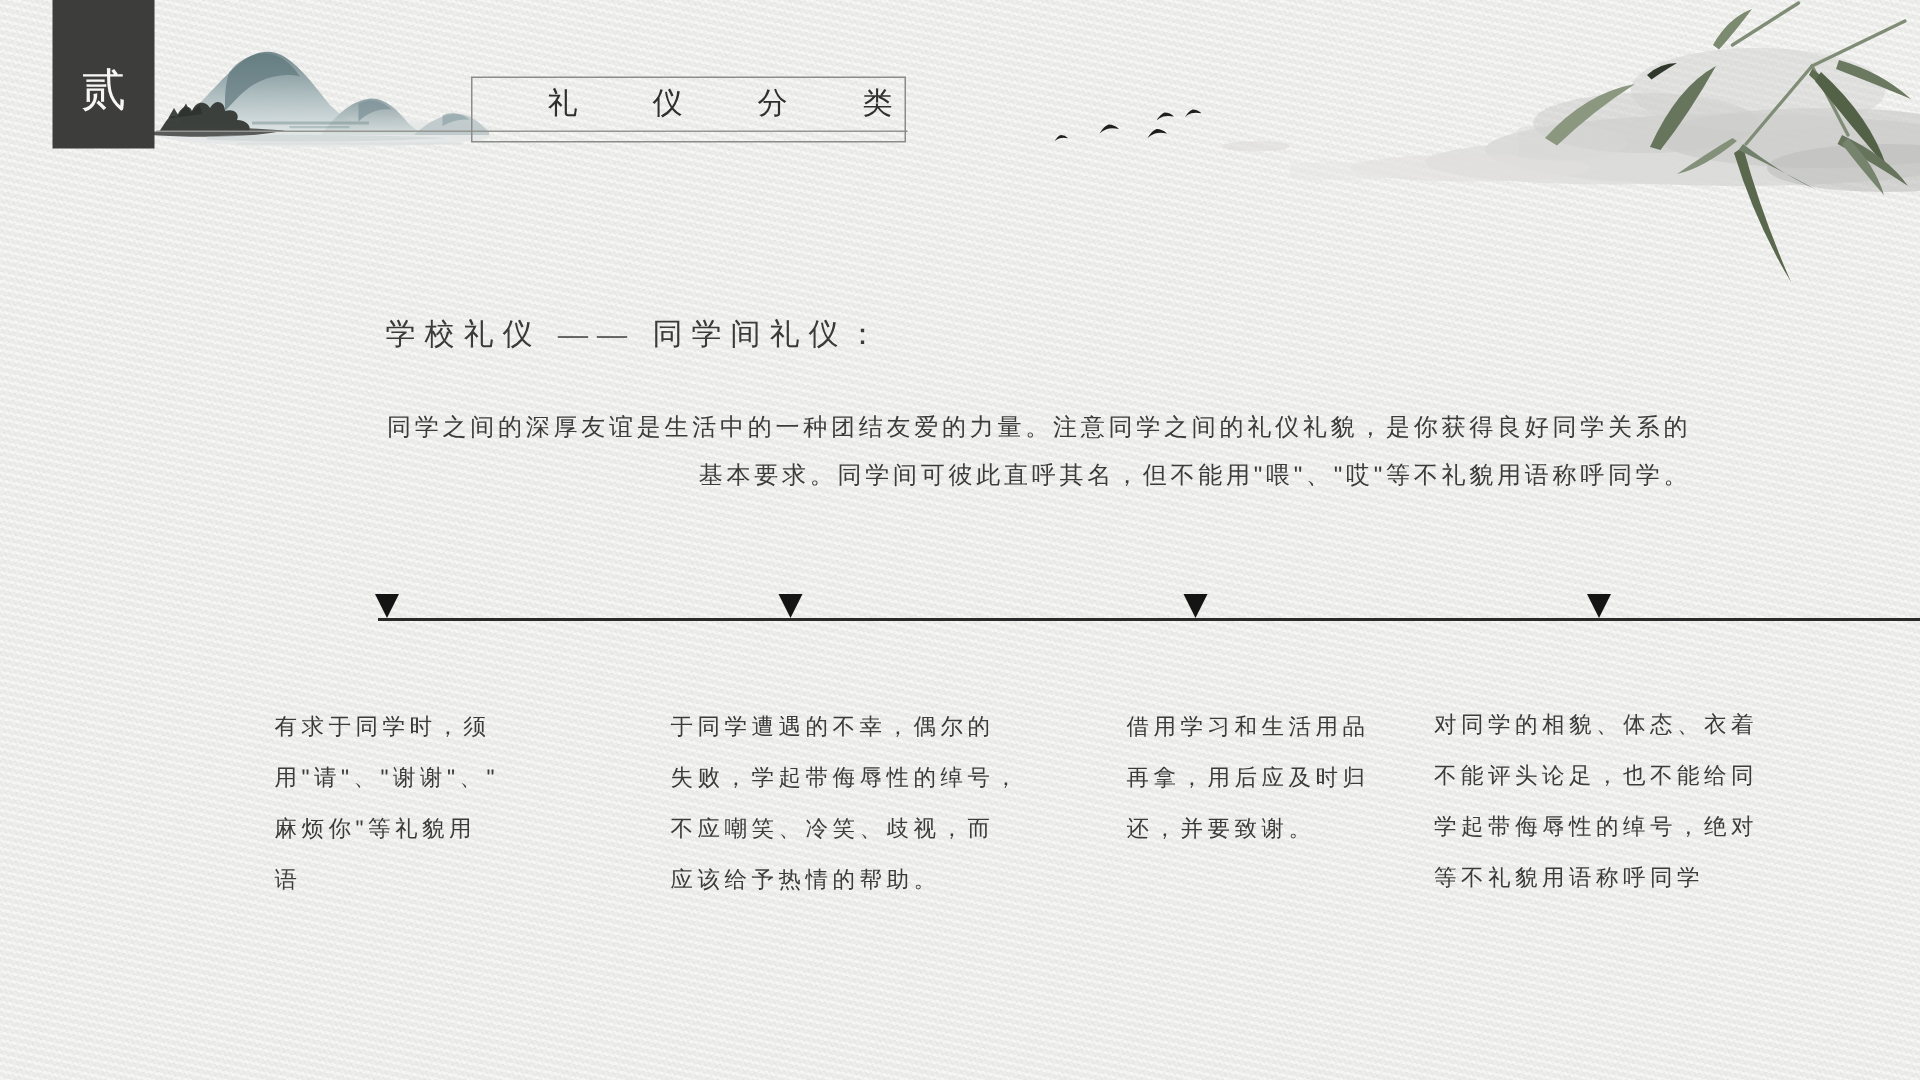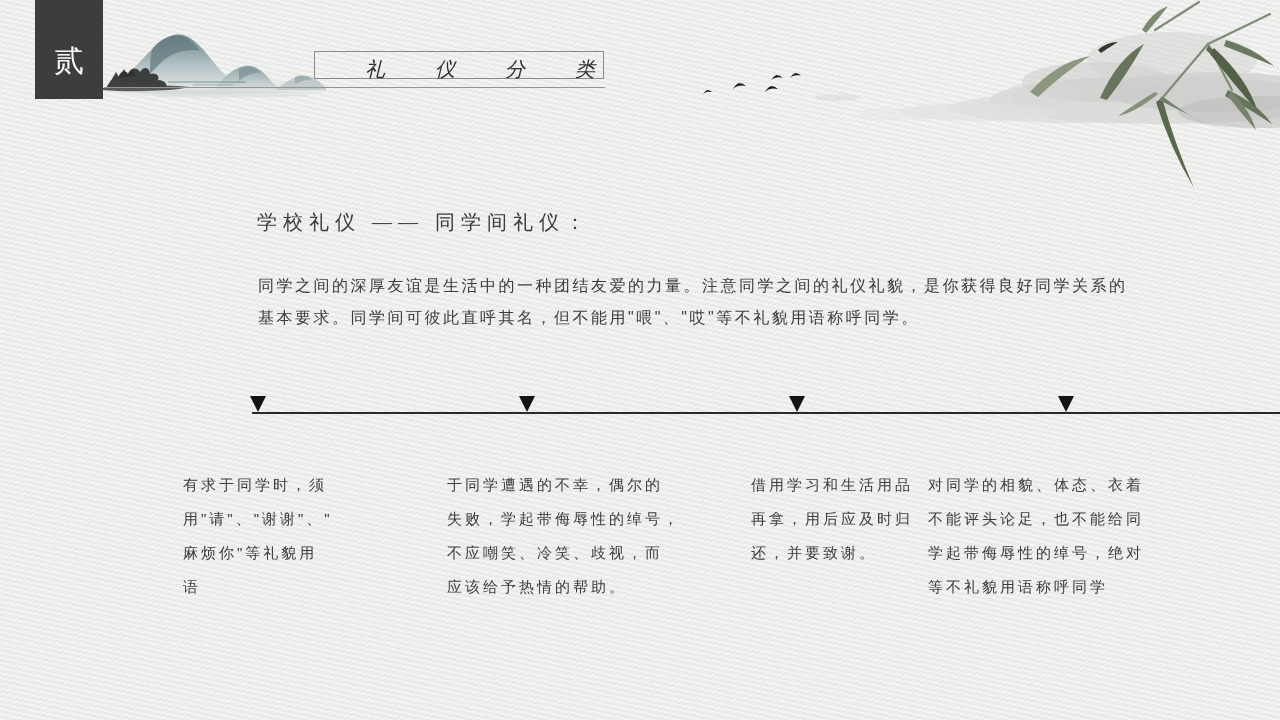--- a/index.html
+++ b/index.html
@@ -29,60 +29,59 @@
   
   .mountain{position:absolute;left:98px;top:26px;width:228px;height:72px;z-index:1;}
   .cloud{position:absolute;left:860px;top:62px;width:420px;height:70px;z-index:1;}
   .birds{position:absolute;left:695px;top:70px;width:115px;height:32px;z-index:1;}
   .wisp{position:absolute;left:815px;top:94px;width:45px;height:7px;border-radius:50%;
         background:#DDDCDA;opacity:.6;z-index:1;}
   .bamboo{position:absolute;left:1012px;top:0;width:268px;height:215px;z-index:1;}
   
   .header-rule{position:absolute;left:104px;top:87px;width:501px;height:1px;background:#949692;z-index:2;}
   .title-box{
-    position:absolute;left:314px;top:51px;width:290px;height:28px;
+    position:absolute;left:314px;top:51px;width:290px;height:44px;
     border:1px solid #8B8B89;box-sizing:border-box;
     text-align:center;line-height:34px;z-index:3;
     background:transparent;
-    font-style:italic;
   }
   .title-box span{
     display:inline-block;white-space:nowrap;
     font-size:20px;color:#2F2F2F;
     letter-spacing:50px;padding-left:50px;
   }
   
   .heading{
     position:absolute;left:257px;top:209px;
     font-size:20px;color:#3A3A3A;letter-spacing:6px;white-space:nowrap;
     z-index:3;
     font-family:Liberation Serif, serif;
   }
   .intro{position:absolute;left:258px;top:270px;z-index:3;}
   .intro div{
     font-size:16px;color:#3B3B3B;letter-spacing:2.5px;
-    line-height:32px;white-space:nowrap;
+    line-height:32px;white-space:nowrap;text-align:right;
   }
   
   .timeline-rule{position:absolute;left:252px;top:412px;width:1028px;height:2px;background:#2A2A2A;z-index:2;}
   .tl-marker{
     position:absolute;top:396px;width:0;height:0;z-index:2;
     border-left:8px solid transparent;border-right:8px solid transparent;
     border-top:16px solid #141414;
   }
   .tl-marker.m0{left:250px;} .tl-marker.m1{left:519px;}
   .tl-marker.m2{left:789px;} .tl-marker.m3{left:1058px;}
   
   .col{position:absolute;top:468px;z-index:3;}
   .col div{
     font-size:15px;color:#3B3B3B;letter-spacing:3px;
     line-height:34px;white-space:nowrap;
   }
   .col.c0{left:183px;} .col.c1{left:407px;margin-left:40px;}
-  .col.c2{left:707px;margin-left:44px;} .col.c3{left:928px;}
+  .col.c2{left:707px;margin-left:44px;} .col.c3{left:956px;font-family:Liberation Mono, monospace;}
 </style>
 </head>
 <body>
 
 <div class="slide">
 
   <div class="badge">
     <span>贰</span>
   </div>
 

